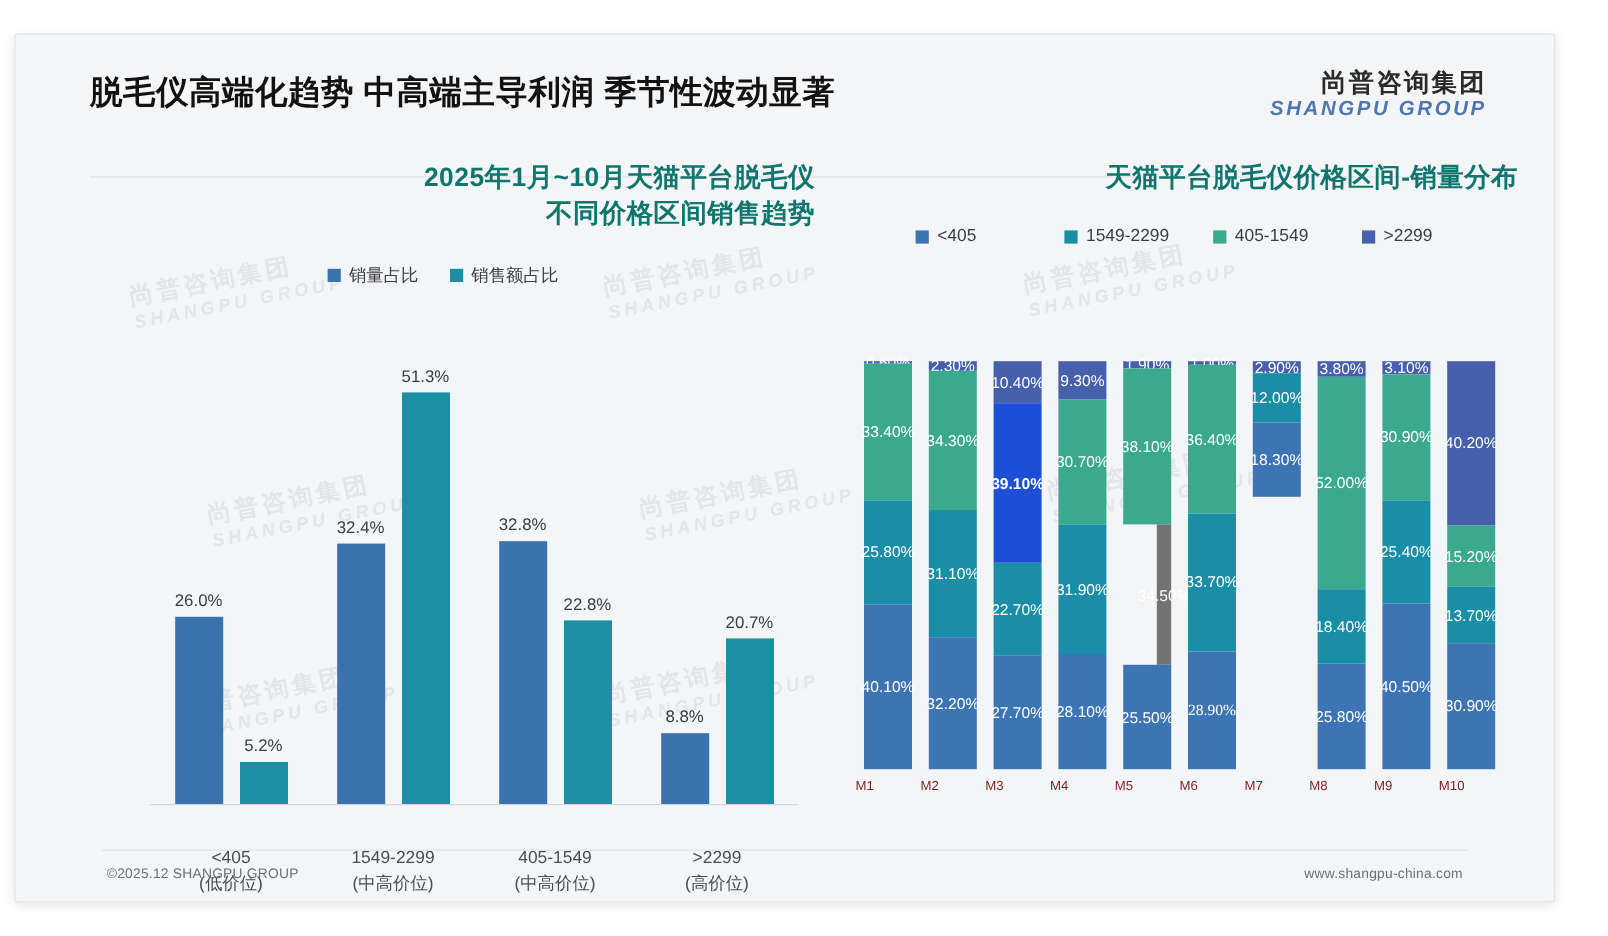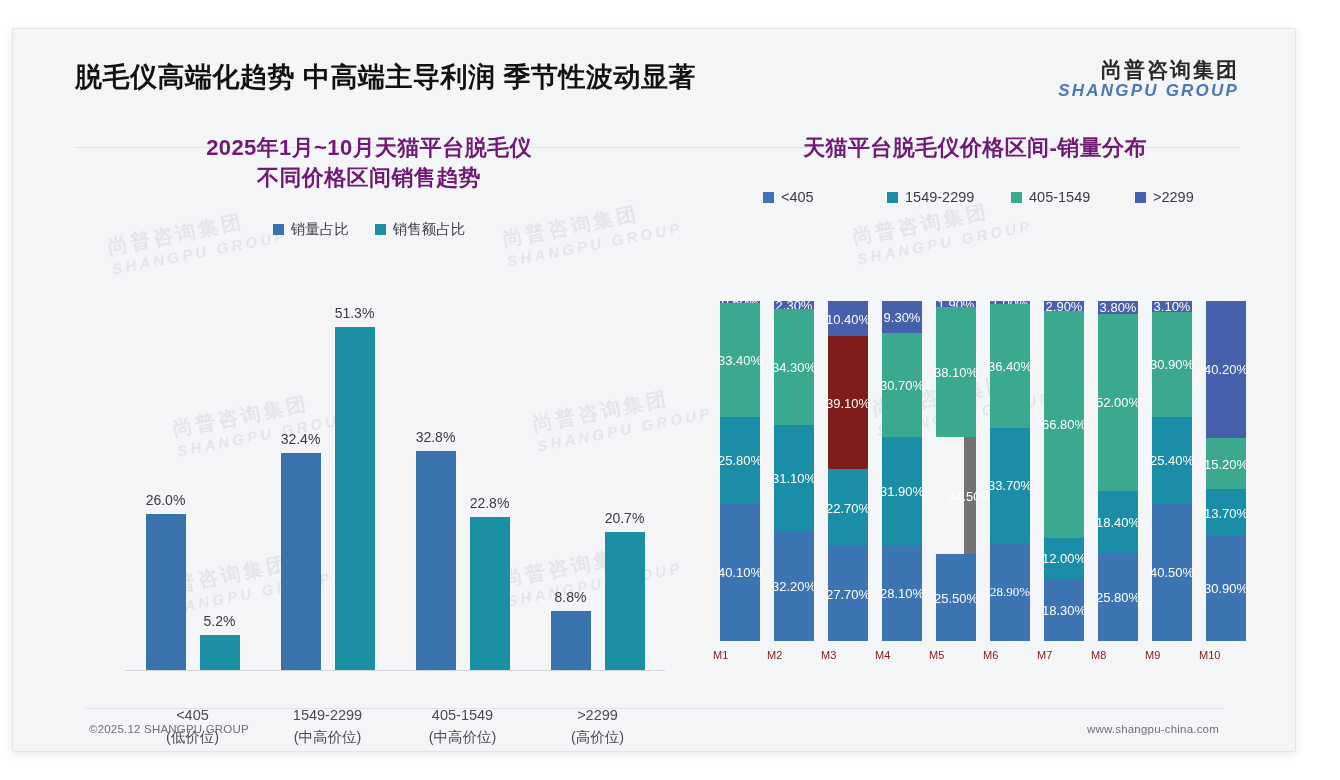--- a/index.html
+++ b/index.html
@@ -102,24 +102,24 @@
   }
   .wm .l1 { font-size: 20px; letter-spacing: 3px; }
   .wm .l2 { font-size: 15px; letter-spacing: 3.4px; font-style: italic; }
 
   
   .panel { position: absolute; top: 104px; height: 580px; }
   .panel-left  { left: 46px;  width: 620px; }
   .panel-right { left: 672px; width: 580px; }
 
   .chart-title {
-    text-align: center;
+    text-align: right;
     font-size: 22px;
     font-weight: bold;
-    color: #701a75;
+    color: #0f766e;
     line-height: 1.38;
     letter-spacing: 0.4px;
   }
 
   .legend {
     display: flex;
     justify-content: center;
     align-items: center;
     margin-top: 26px;
     gap: 26px;
@@ -409,21 +409,21 @@
               <div class="seg" style="flex: 0 0 32.2%; background: rgb(61, 116, 180);">
                 <span class="seg-label">32.20%</span>
               </div>
             </div>
           </div>
           <div class="stack-col">
             <div class="stack">
               <div class="seg" style="flex: 0 0 10.4%; background: rgb(70, 96, 171);">
                 <span class="seg-label">10.40%</span>
               </div>
-              <div class="seg" style="flex: 0 0 39.1%; background: #7f1d1d;">
+              <div class="seg" style="flex: 0 0 39.1%; background: #1d4ed8; font-weight: bold;">
                 <span class="seg-label">39.10%</span>
               </div>
               <div class="seg" style="flex: 0 0 22.7%; background: rgb(27, 142, 167);">
                 <span class="seg-label">22.70%</span>
               </div>
               <div class="seg" style="flex: 0 0 27.7%; background: rgb(61, 116, 180);">
                 <span class="seg-label">27.70%</span>
               </div>
             </div>
           </div>
@@ -472,23 +472,20 @@
               </div>
               <div class="seg" style="flex: 0 0 28.9%; background: rgb(61, 116, 180); font-family: Liberation Serif, serif;">
                 <span class="seg-label">28.90%</span>
               </div>
             </div>
           </div>
           <div class="stack-col">
             <div class="stack">
               <div class="seg" style="flex: 0 0 2.9%; background: rgb(70, 96, 171);">
                 <span class="seg-label">2.90%</span>
-              </div>
-              <div class="seg" style="flex: 0 0 66.8%; background: rgb(58, 169, 143);">
-                <span class="seg-label">66.80%</span>
               </div>
               <div class="seg" style="flex: 0 0 12%; background: rgb(27, 142, 167);">
                 <span class="seg-label">12.00%</span>
               </div>
               <div class="seg" style="flex: 0 0 18.3%; background: rgb(61, 116, 180);">
                 <span class="seg-label">18.30%</span>
               </div>
             </div>
           </div>
           <div class="stack-col">

